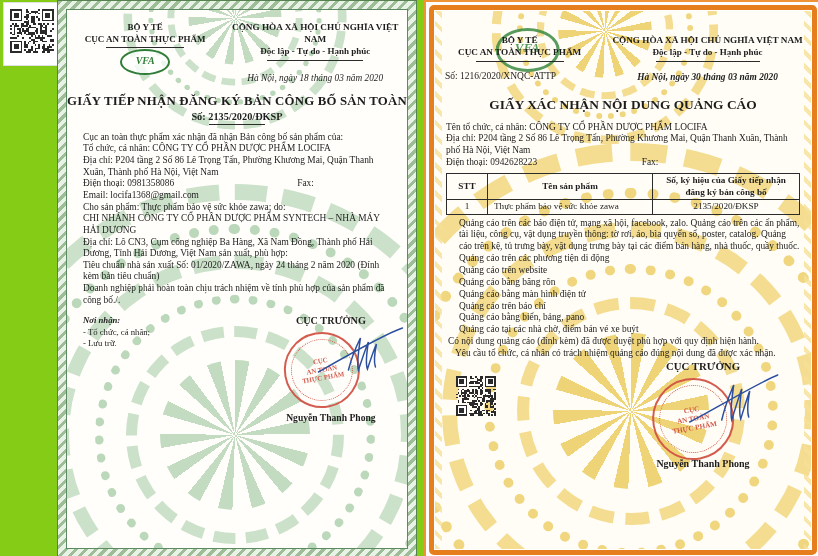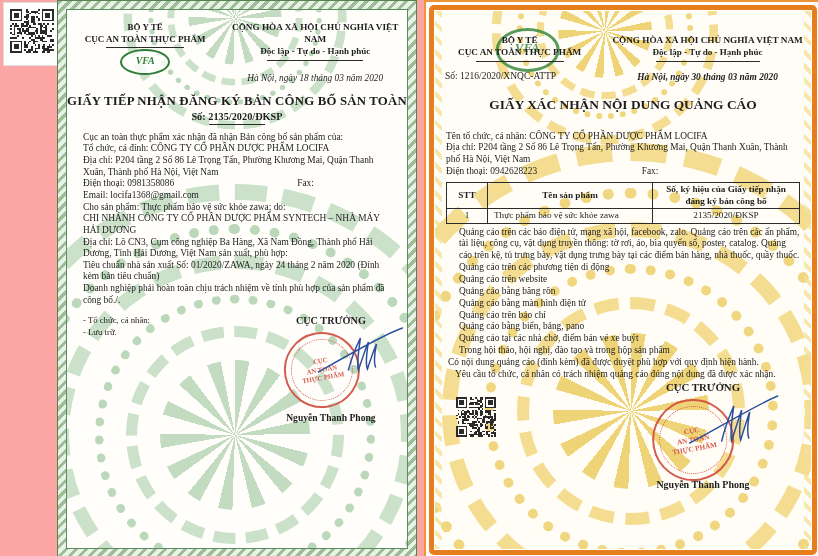--- a/index.html
+++ b/index.html
@@ -1,17 +1,17 @@
 <!DOCTYPE html>
 <html><head>
 <meta charset="utf-8">
 <style>
   html,body{margin:0;padding:0;}
   body{width:818px;height:556px;background:#ffffff;font-family:"Liberation Serif", serif;color:#1d1d1d;overflow:hidden;}
-  .page{position:relative;width:818px;height:556px;background:#fca5a5;}
+  .page{position:relative;width:818px;height:556px;background:#84cc16;}
 
   
   .qr-box{position:absolute;left:3px;top:2px;width:56px;height:62px;background:#fff;border:1px solid #e0e0e0;}
   .qr-box .qr{position:absolute;left:6px;top:6px;width:44px;height:44px;}
 
   
   .hr{border-top:1px solid #2b2b2b;height:0;margin:2px auto 0 auto;}
 
   
   .doc-left{position:absolute;left:57px;top:0;width:358px;height:556px;
@@ -72,21 +72,21 @@
   .edge-deco.left{left:0;} .edge-deco.right{right:0;}
 
   .rhdr{position:relative;display:flex;margin-top:24px;}
   .rhdr-left{width:45%;text-align:center;position:relative;}
   .rhdr-right{width:55%;text-align:center;}
   .vfa-big{position:absolute;left:50%;top:-7px;transform:translateX(-38%);width:58px;height:38px;border:3px solid #3b8a42;
            border-radius:50%;color:#3b8a42;font-weight:bold;font-style:italic;font-size:13px;line-height:34px;text-align:center;opacity:.85;}
   .rnum{font-size:9.5px;margin-top:9px;text-align:left;padding-left:10px;position:relative;}
   .dateline-r{font-size:9.4px;font-style:italic;font-weight:bold;margin-top:10px;}
   .rtitle{margin-top:15px;text-align:center;font-weight:bold;font-size:13.4px;position:relative;}
-  .rbody{position:relative;margin-top:18px;padding:0 11px;font-size:9.4px;line-height:1.26;}
+  .rbody{position:relative;margin-top:9px;padding:0 11px;font-size:9.4px;line-height:1.26;}
   .rbody p{margin:0;}
   table.cert{width:100%;border-collapse:collapse;margin:4px 0 3px 0;}
   table.cert th,table.cert td{border:1px solid #2b2b2b;padding:1px 3px;font-size:9.2px;}
   table.cert th{font-weight:bold;text-align:center;line-height:1.25;}
   table.cert td{text-align:center;}
   table.cert td.name{text-align:left;padding-left:6px;}
   .col-stt{width:34px;} .col-name{width:158px;}
   .media-label{margin-top:2px;}
   .media-list{padding-left:13px;}
   .media-list div{margin:0;}
@@ -347,36 +347,37 @@
           <div class="dateline-l">Hà Nội, ngày 18 tháng 03 năm 2020</div>
         </div>
       </div>
 
       <div class="ltitle">GIẤY TIẾP NHẬN ĐĂNG KÝ BẢN CÔNG BỐ SẢN TOÀN</div>
       <div class="lnum">Số: 2135/2020/ĐKSP</div>
       <div class="hr" style="width:56px;position:relative;"></div>
 
       <div class="lbody">
         <p>Cục an toàn thực phẩm xác nhận đã nhận Bản công bố sản phẩm của:</p>
-        <p>Tổ chức, cá đính: CÔNG TY CỔ PHẦN DƯỢC PHẨM LOCIFA</p>
+        <p>Tổ chức, cá nhân: CÔNG TY CỔ PHẦN DƯỢC PHẨM LOCIFA</p>
         <p>Địa chỉ: P204 tầng 2 Số 86 Lê Trọng Tấn, Phường Khương Mai, Quận Thanh Xuân, Thành phố Hà Nội, Việt Nam</p>
         <div class="phone-row">
           <span>Điện thoại: 0981358086</span>
           <span class="fax">Fax:</span>
         </div>
         <p>Email: locifa1368@gmail.com</p>
         <p>Cho sản phẩm: Thực phẩm bảo vệ sức khỏe zawa; do:</p>
         <p>CHI NHÁNH CÔNG TY CỔ PHẦN DƯỢC PHẨM SYNTECH – NHÀ MÁY HẢI DƯƠNG</p>
         <p>Địa chỉ: Lô CN3, Cụm công nghiệp Ba Hàng, Xã Nam Đồng, Thành phố Hải Dương, Tỉnh Hải Dương, Việt Nam sản xuất, phù hợp:</p>
         <p>Tiêu chuẩn nhà sản xuất Số: 01/2020/ZAWA, ngày 24 tháng 2 năm 2020 (Đính kèm bản tiêu chuẩn)</p>
         <p>Doanh nghiệp phải hoàn toàn chịu trách nhiệm về tính phù hợp của sản phẩm đã công bố./.</p>
       </div>
 
       <div class="lfooter">
         <div class="lfooter-left">
+          <div class="noi-nhan">Nơi nhận:</div>
           <div>- Tổ chức, cá nhân;</div>
           <div>- Lưu trữ.</div>
         </div>
         <div class="lfooter-right">
           <div class="cuc-truong">CỤC TRƯỞNG</div>
           <div class="seal-wrap">
             <div class="seal">
               <div class="seal-text">
                 <span>CỤC</span>
                 <span>AN TOÀN</span>
@@ -457,21 +458,20 @@
           </table>
 
         <div class="media-list">
           <div class="media-para">Quảng cáo trên các báo điện tử, mạng xã hội, facebook, zalo. Quảng cáo trên các ấn phẩm, tài liệu, công cụ, vật dụng truyền thông: tờ rơi, áo, bìa quyển sổ, poster, catalog. Quảng cáo trên kệ, tủ trưng bày, vật dụng trưng bày tại các điểm bán hàng, nhà thuốc, quầy thuốc. Quảng cáo trên các phương tiện di động</div>
           <div>Quảng cáo trên website</div>
           <div>Quảng cáo bằng băng rôn</div>
           <div>Quảng cáo bằng màn hình điện tử</div>
           <div>Quảng cáo trên báo chí</div>
           <div>Quảng cáo bằng biển, bảng, pano</div>
           <div>Quảng cáo tại các nhà chờ, điểm bán vé xe buýt</div>
-          <div>Trong hội thảo, hội nghị, đào tạo và trong hộp sản phẩm</div>
         </div>
         <p class="note">Có nội dung quảng cáo (đính kèm) đã được duyệt phù hợp với quy định hiện hành.</p>
         <p class="note2">Yêu cầu tổ chức, cá nhân có trách nhiệm quảng cáo đúng nội dung đã được xác nhận.</p>
       </div>
 
       <div class="rfooter">
         <div class="qr-right qr"><svg viewBox="0 0 25 25" width="100%" height="100%" shape-rendering="crispEdges">
               <rect x="9" y="0" width="1" height="1" fill="#2a2a2a"></rect>
               <rect x="12" y="0" width="1" height="1" fill="#2a2a2a"></rect>
               <rect x="15" y="0" width="1" height="1" fill="#2a2a2a"></rect>

